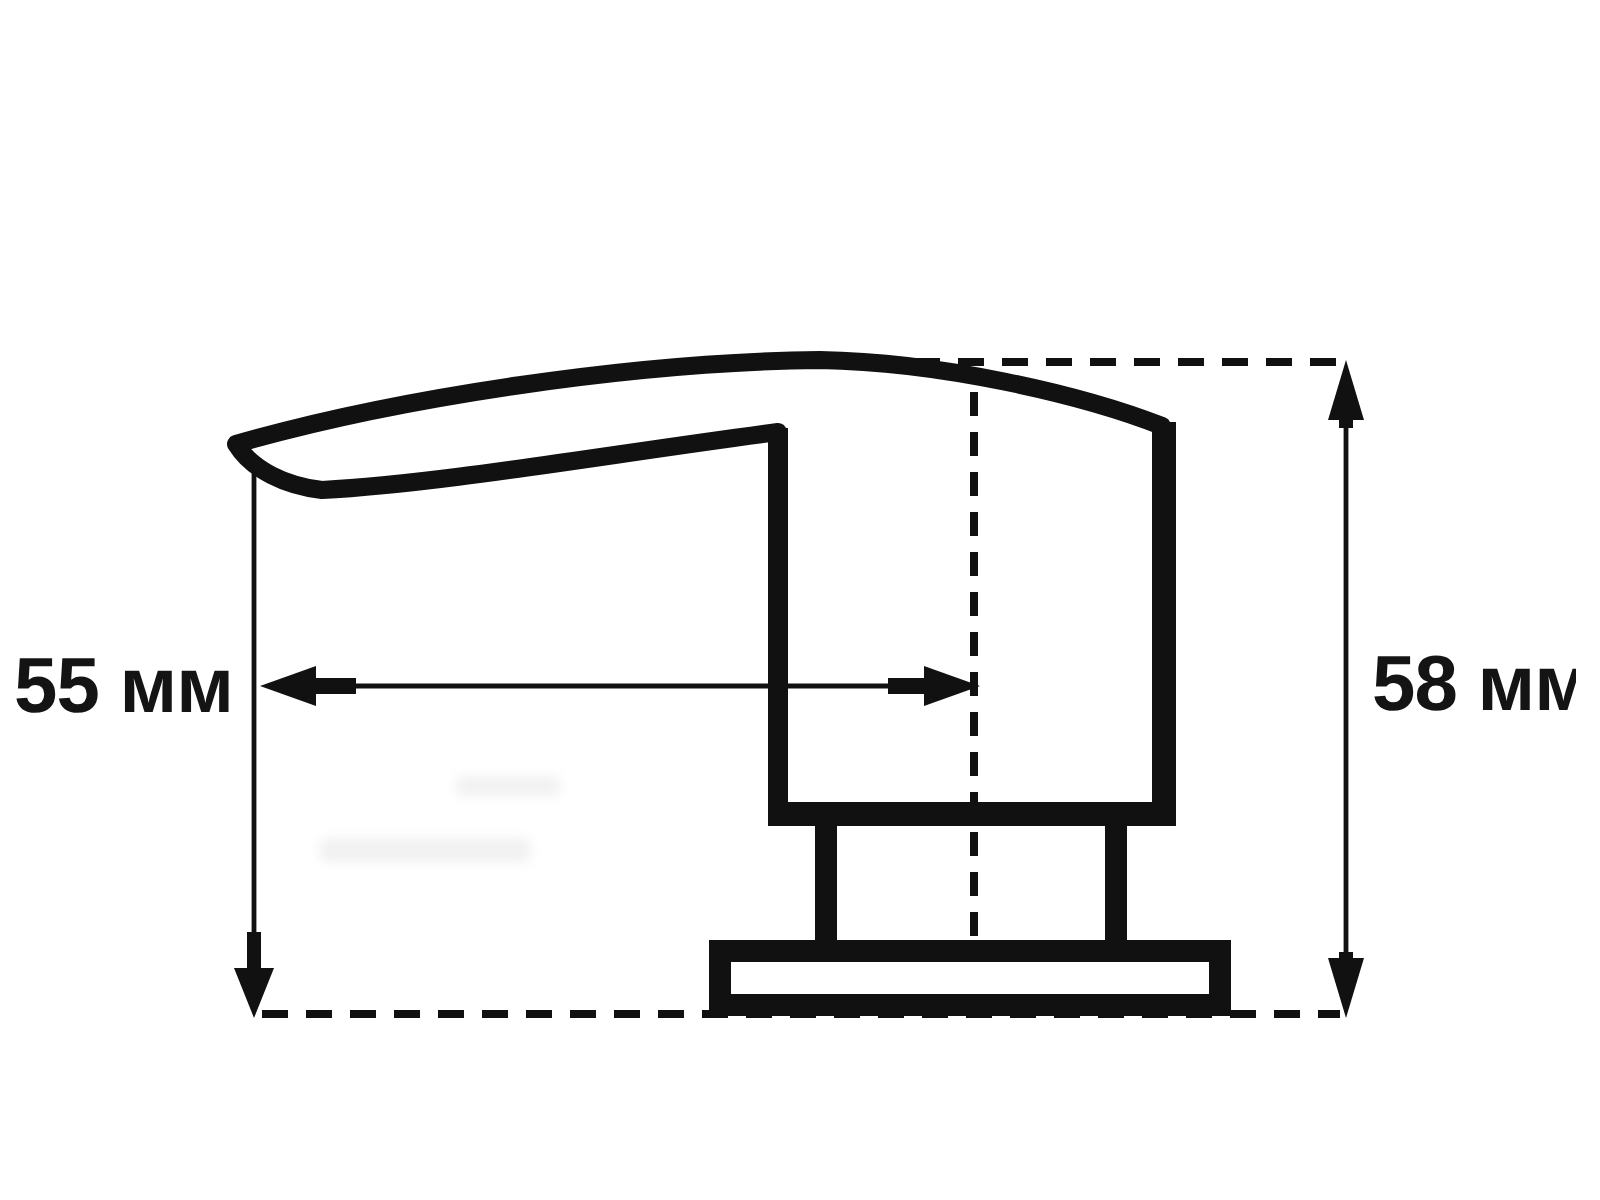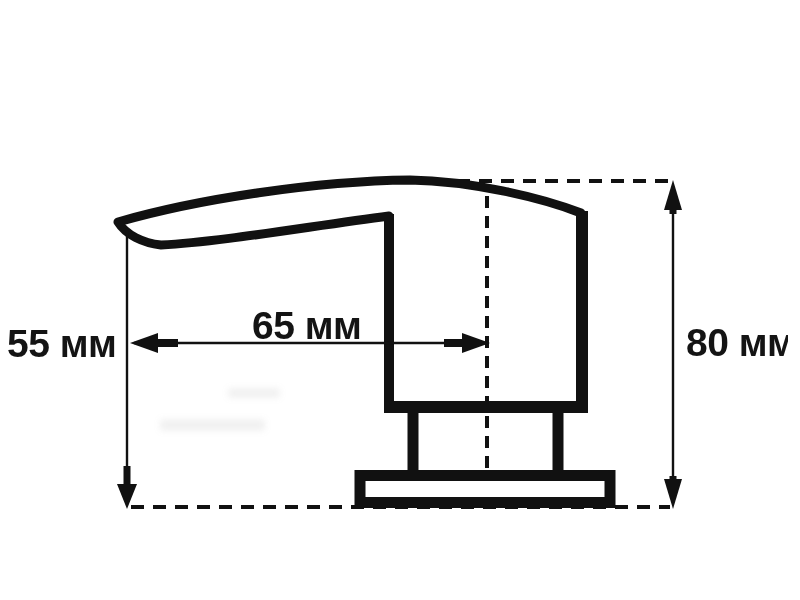--- a/index.html
+++ b/index.html
@@ -73,17 +73,16 @@
 
     <path d="M673 188 V 492" stroke="#111" stroke-width="2.4" fill="none"></path>
     <path d="M673 198 V 214" stroke="#111" stroke-width="7" fill="none"></path>
     <polygon points="673,180 664,210 682,210" fill="#111"></polygon>
     <path d="M673 476 V 492" stroke="#111" stroke-width="7" fill="none"></path>
     <polygon points="673,509 664,479 682,479" fill="#111"></polygon>
   </svg>
 
   <div class="dim-label" id="label-55">55 мм</div>
 
-  <div class="dim-label" id="label-65">65 мм</div>
 
-  <div class="dim-label" id="label-58">80 мм</div>
+  <div class="dim-label" id="label-58">58 мм</div>
 
 </div>
 
 </body></html>

